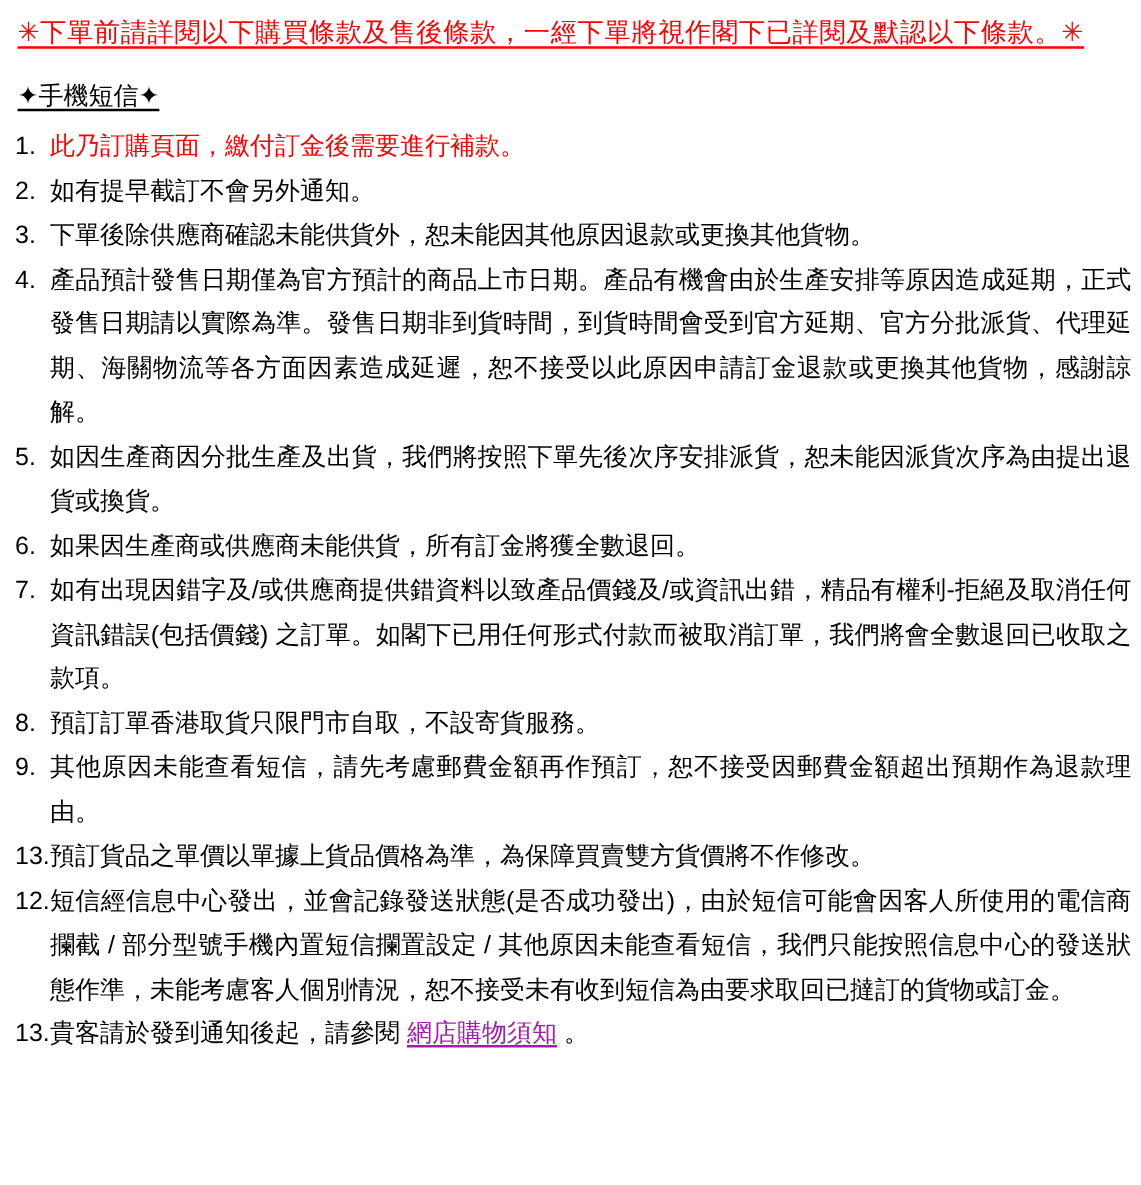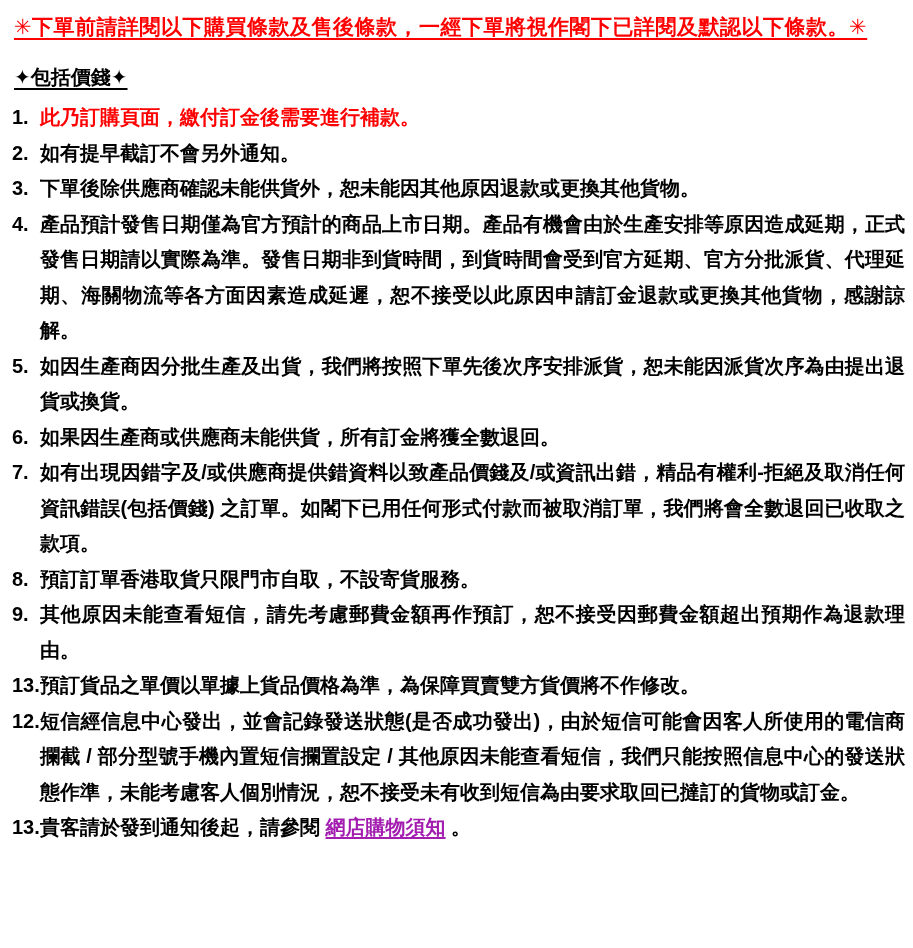--- a/index.html
+++ b/index.html
@@ -11,21 +11,21 @@
     width: 913px;
     height: 948px;
     overflow: hidden;
   }
   .doc {
     box-sizing: border-box;
     width: 913px;
     height: 864px;
     padding: 12px 8px 0 12px;
     font-family: "Liberation Sans", "DejaVu Sans", sans-serif;
-    font-weight: bold;
+    font-weight: normal;
     color: #000000;
   }
   .warning-header {
     font-size: 21px;
     line-height: 30px;
     color: #ff0000;
     text-decoration: underline;
     text-decoration-thickness: 2px;
     text-underline-offset: 4px;
     letter-spacing: 0.5px;
@@ -75,21 +75,21 @@
     cursor: pointer;
   }
 </style>
 </head>
 <body>
 
 <div class="doc">
   <div class="warning-header">✳下單前請詳閱以下購買條款及售後條款，一經下單將視作閣下已詳閱及默認以下條款。✳</div>
 
   <div>
-    <span class="section-title">✦包括價錢✦</span>
+    <span class="section-title">✦手機短信✦</span>
   </div>
 
   <div class="terms">
       <div class="term">
         <span class="term-num">1.</span>
         <span class="term-text"><span class="seg-red">此乃訂購頁面，繳付訂金後需要進行補款。</span></span>
       </div>
       <div class="term">
         <span class="term-num">2.</span>
         <span class="term-text"><span class="seg-normal">如有提早截訂不會另外通知。</span></span>

